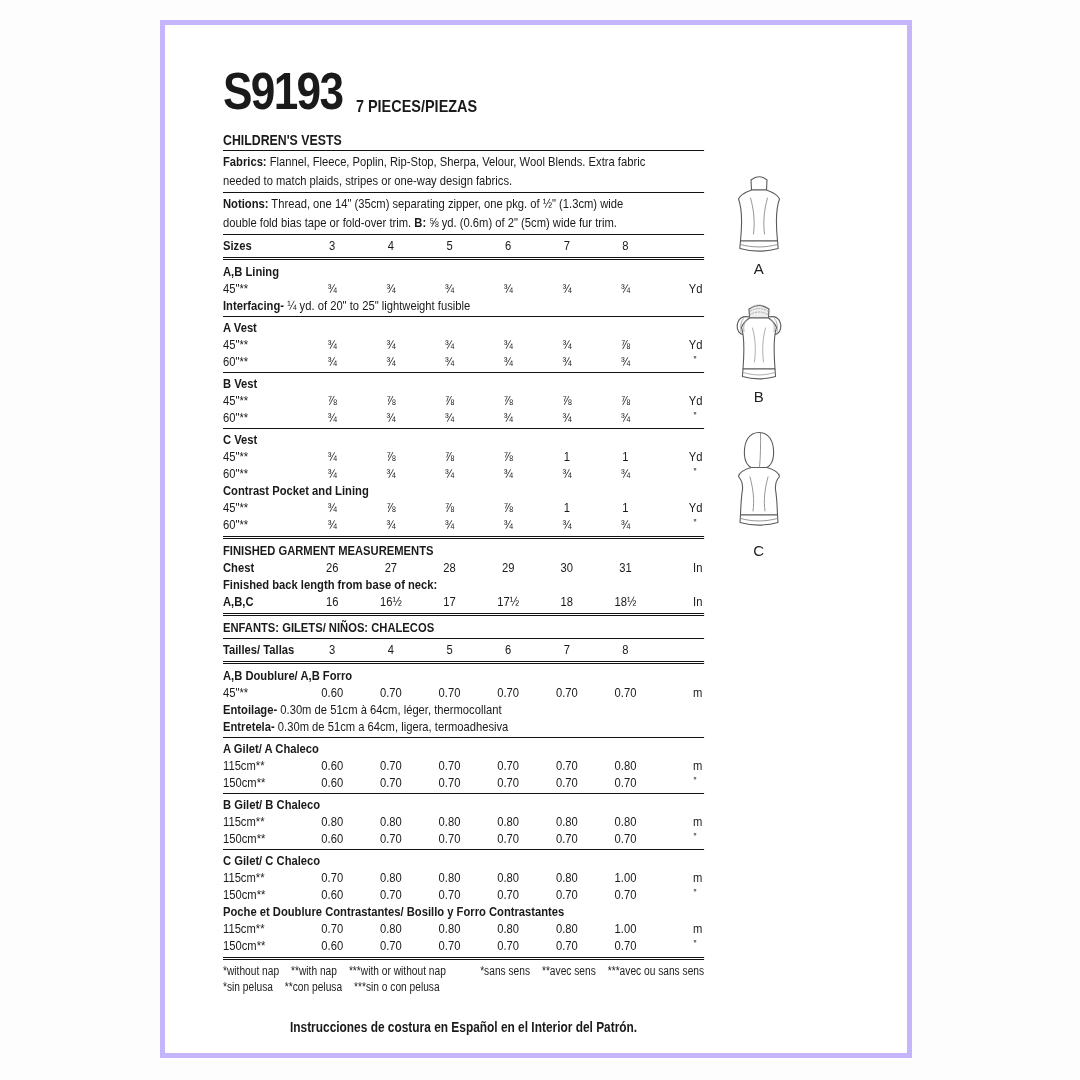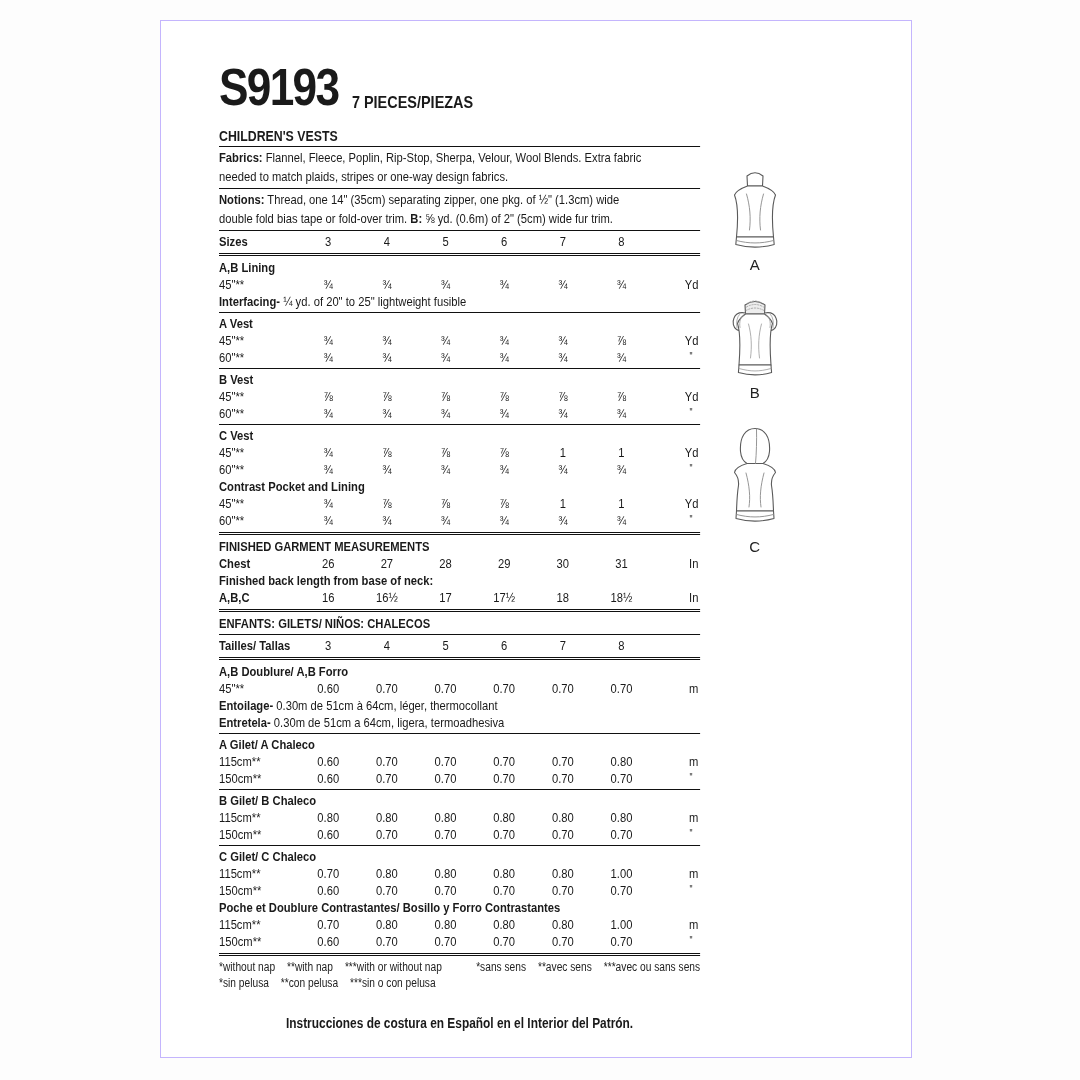--- a/index.html
+++ b/index.html
@@ -5,21 +5,21 @@
   html,body{margin:0;padding:0;}
   body{
     width:1080px;height:1080px;position:relative;
     background:#fdfdfd;
     font-family:"Liberation Sans","DejaVu Sans",sans-serif;
     color:#1a1a1a;
     -webkit-font-smoothing:antialiased;
   }
   .sheet{
     position:absolute;left:160px;top:20px;width:752px;height:1038px;
-    background:#ffffff;border:1px solid #c4b5fd;box-sizing:border-box;
+    background:#ffffff;border:5px solid #c4b5fd;box-sizing:border-box;
   }
   .content{
     position:absolute;left:58px;top:40px;width:566px;
     transform:scaleX(.85);transform-origin:0 0;
   }
   .titlerow{display:flex;align-items:flex-end;line-height:1;}
   .sku{font-size:52px;font-weight:bold;letter-spacing:-2px;}
   .pieces{font-size:17px;font-weight:bold;margin-left:16px;margin-bottom:2px;letter-spacing:0;}
   .doc-title{font-size:14.5px;font-weight:bold;margin-top:15px;margin-bottom:1px;}
   .rule-s{border-top:1.4px solid #111;margin:2px 0;}

